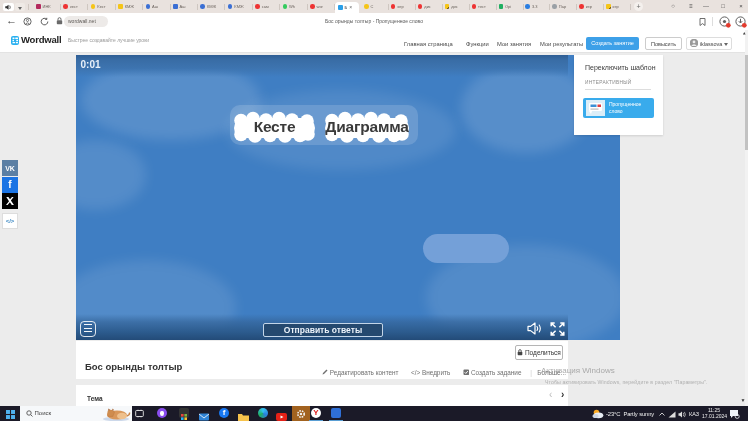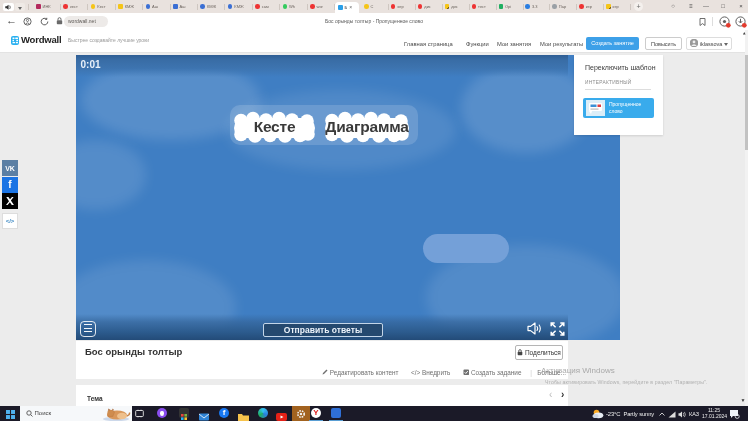--- a/index.html
+++ b/index.html
@@ -39,21 +39,21 @@
 .cloudbtn{position:absolute;top:56px;height:32px;}
 .cbtxt{position:absolute;width:100%;text-align:center;top:7px;font-size:15.5px;font-weight:bold;color:#3a3a3a;letter-spacing:-0.2px;}
 #gtext{position:absolute;left:6px;top:98px;width:490px;font-size:22.5px;line-height:35px;color:#ffffff;letter-spacing:0.1px;}
 #blank{position:absolute;left:347px;top:179px;width:86px;height:29px;background:#74a0d8;border-radius:14.5px;}
 #gbot{position:absolute;left:0;bottom:0;width:492px;height:26px;background:linear-gradient(180deg,rgba(58,112,170,0) 0%,rgba(52,100,153,0.7) 30%,#2c5b8d 70%,#234b78 100%);}
 #burger{position:absolute;left:4px;bottom:3px;width:16px;height:16px;border:1.4px solid rgba(255,255,255,0.85);border-radius:4px;}
 #burger i{display:block;height:1.3px;background:rgba(255,255,255,0.95);margin:2.2px 2.6px 0 2.6px;}
 #sendbtn{position:absolute;left:187px;bottom:3.5px;width:120px;height:13.5px;background:#25496f;border:1px solid #c3d5e8;border-radius:2px;color:#ecf3fb;font-size:8.5px;font-weight:bold;text-align:center;line-height:12px;}
 
 #card1{position:absolute;left:76px;top:341px;width:492px;height:38px;background:#fff;}
-#c1title{position:absolute;left:9px;top:5px;font-size:9.5px;font-weight:bold;color:#333;}
+#c1title{position:absolute;left:9px;top:20px;font-size:9.5px;font-weight:bold;color:#333;}
 #sharebtn{position:absolute;right:5px;top:4px;width:48px;height:15px;border:1px solid #b5b5b5;border-radius:2px;background:#fff;font-size:6.5px;color:#333;text-align:center;line-height:14px;}
 #actions{position:absolute;right:2px;top:27.5px;font-size:6.4px;color:#707070;white-space:nowrap;}
 #card2{position:absolute;left:76px;top:385px;width:492px;height:21px;background:#fff;}
 #c2title{position:absolute;left:11px;top:10px;font-size:6.5px;font-weight:bold;color:#333;}
 
 #sidebar{position:absolute;left:574px;top:55px;width:89px;height:80px;background:#fff;box-shadow:0 1px 2px rgba(0,0,0,0.12);}
 #sbtitle{position:absolute;left:11px;top:9px;font-size:7px;color:#3a3a3a;}
 #sblabel{position:absolute;left:11px;top:25px;font-size:4.8px;color:#8a8a8a;letter-spacing:0.3px;}
 #sbline{position:absolute;left:11px;top:34px;width:66px;height:1px;background:#ddd;}
 #sbitem{position:absolute;left:9px;top:43px;width:71px;height:20px;background:#39abec;border-radius:2px;}

